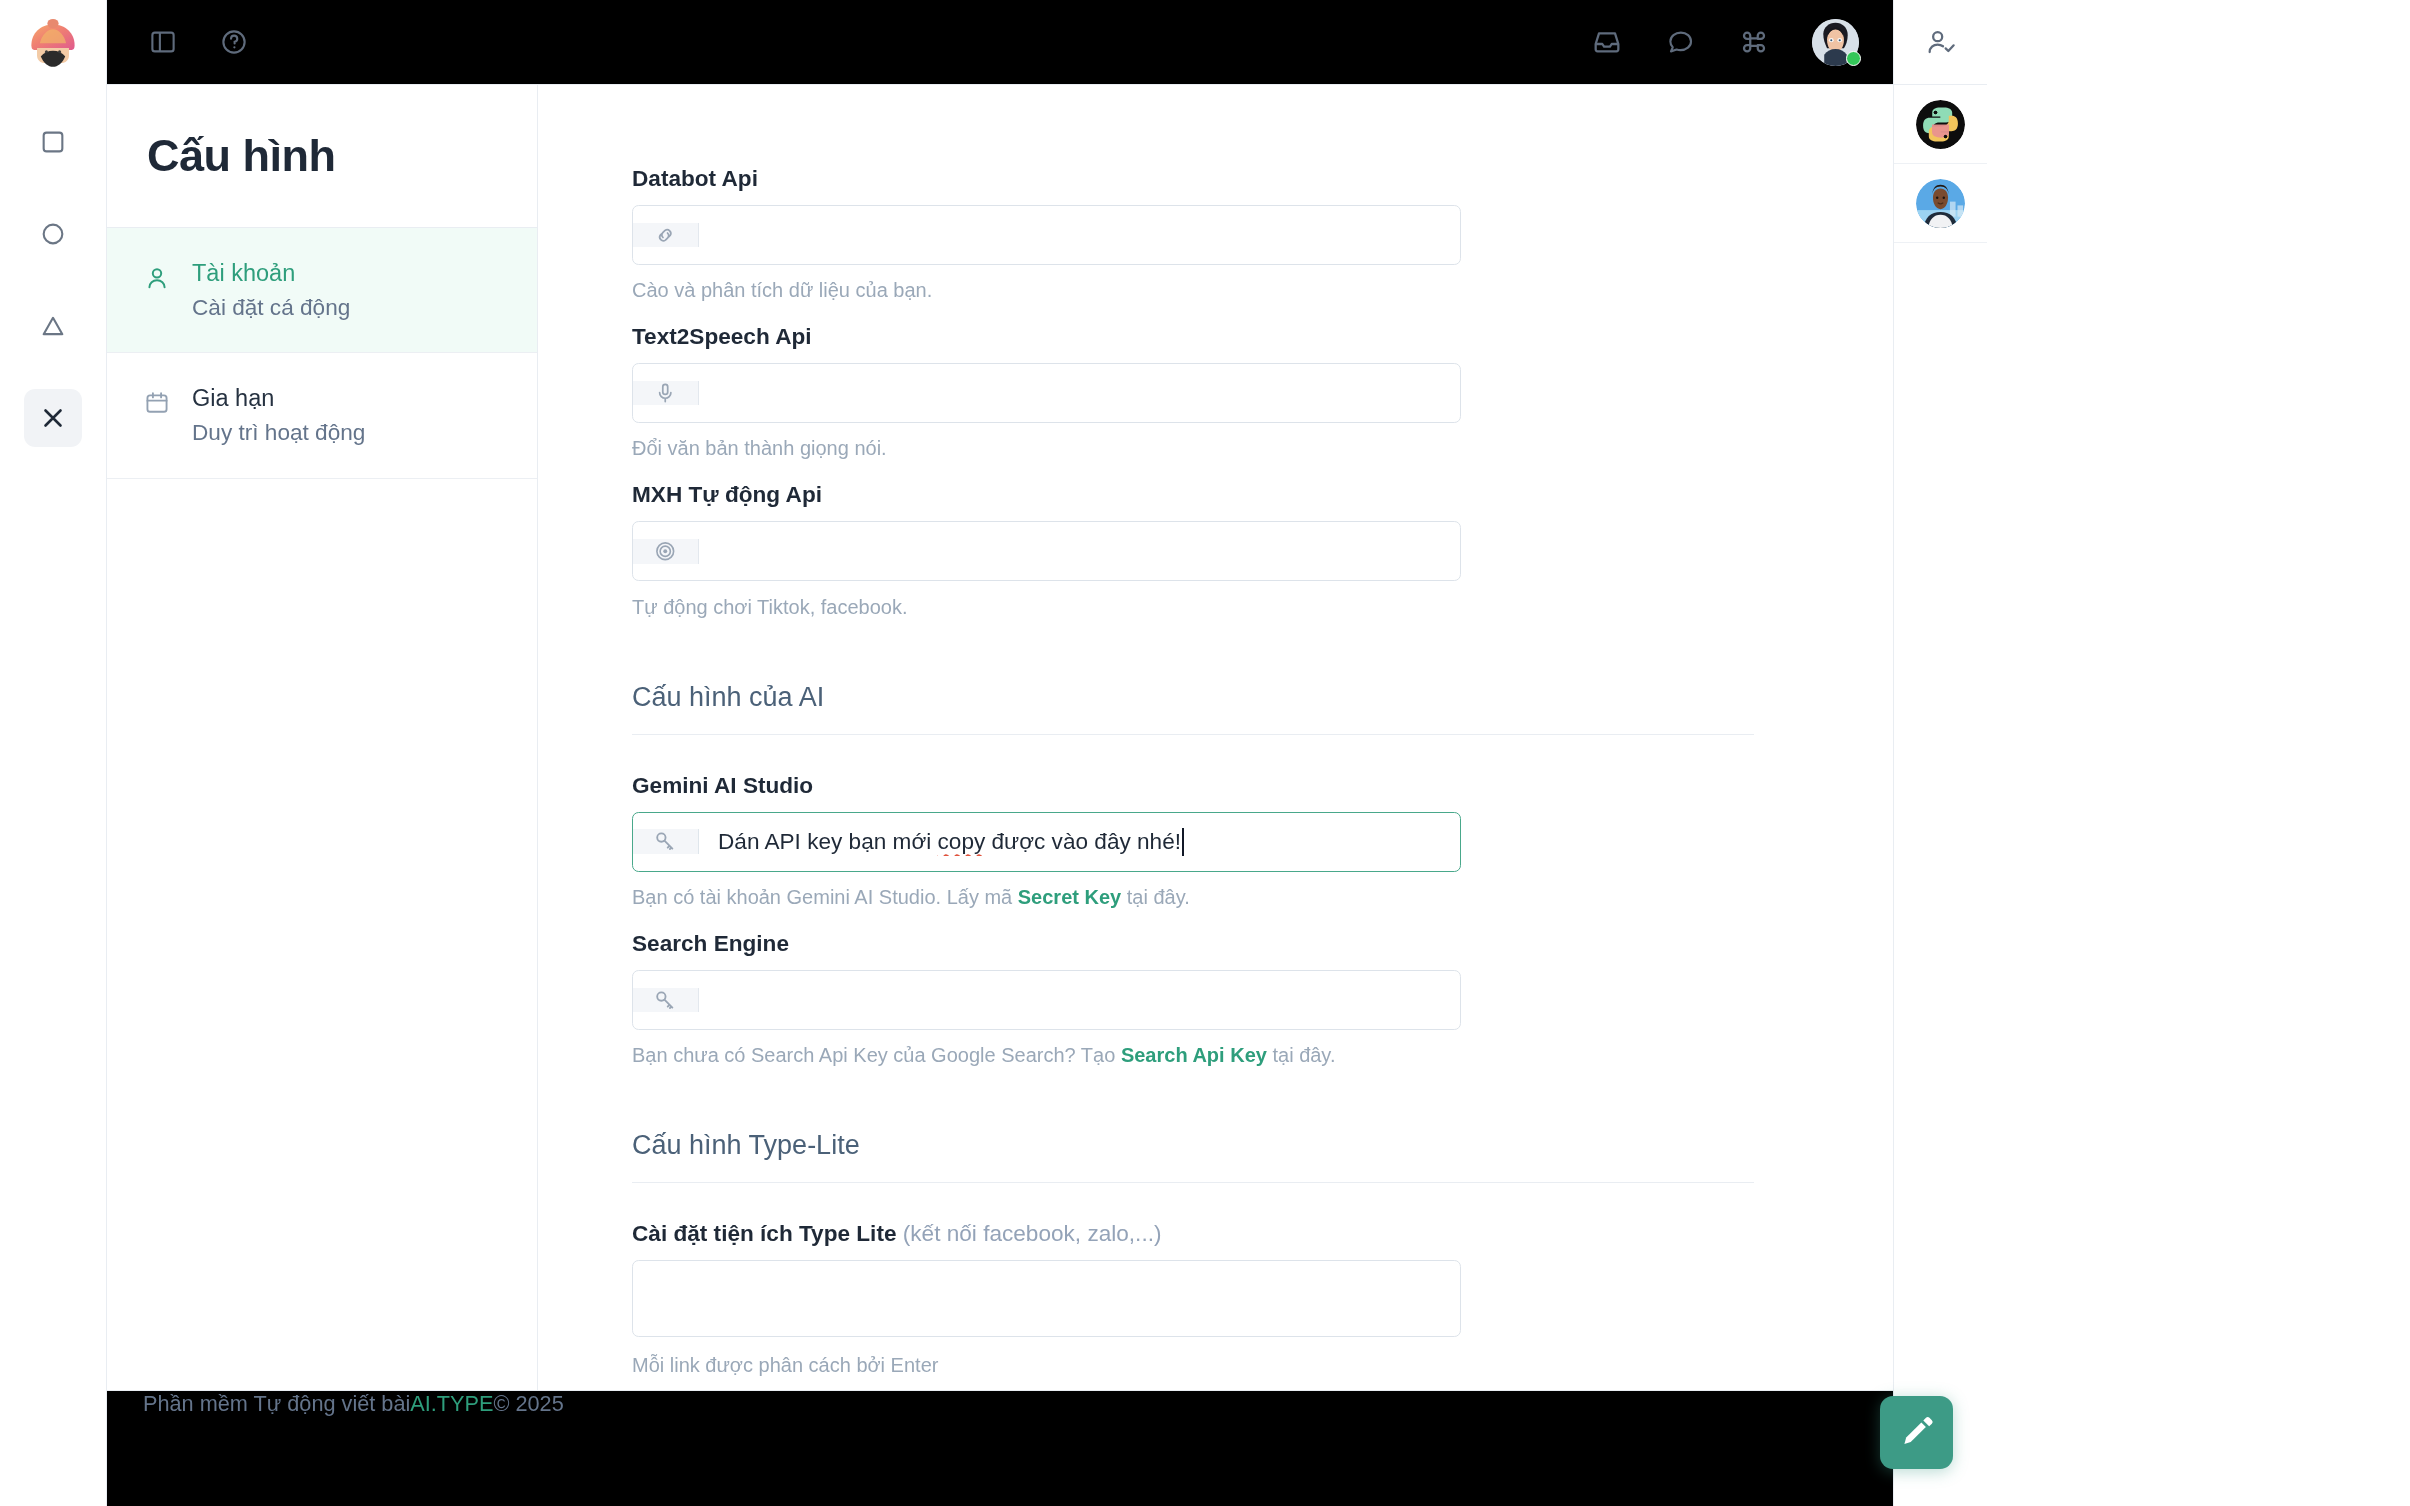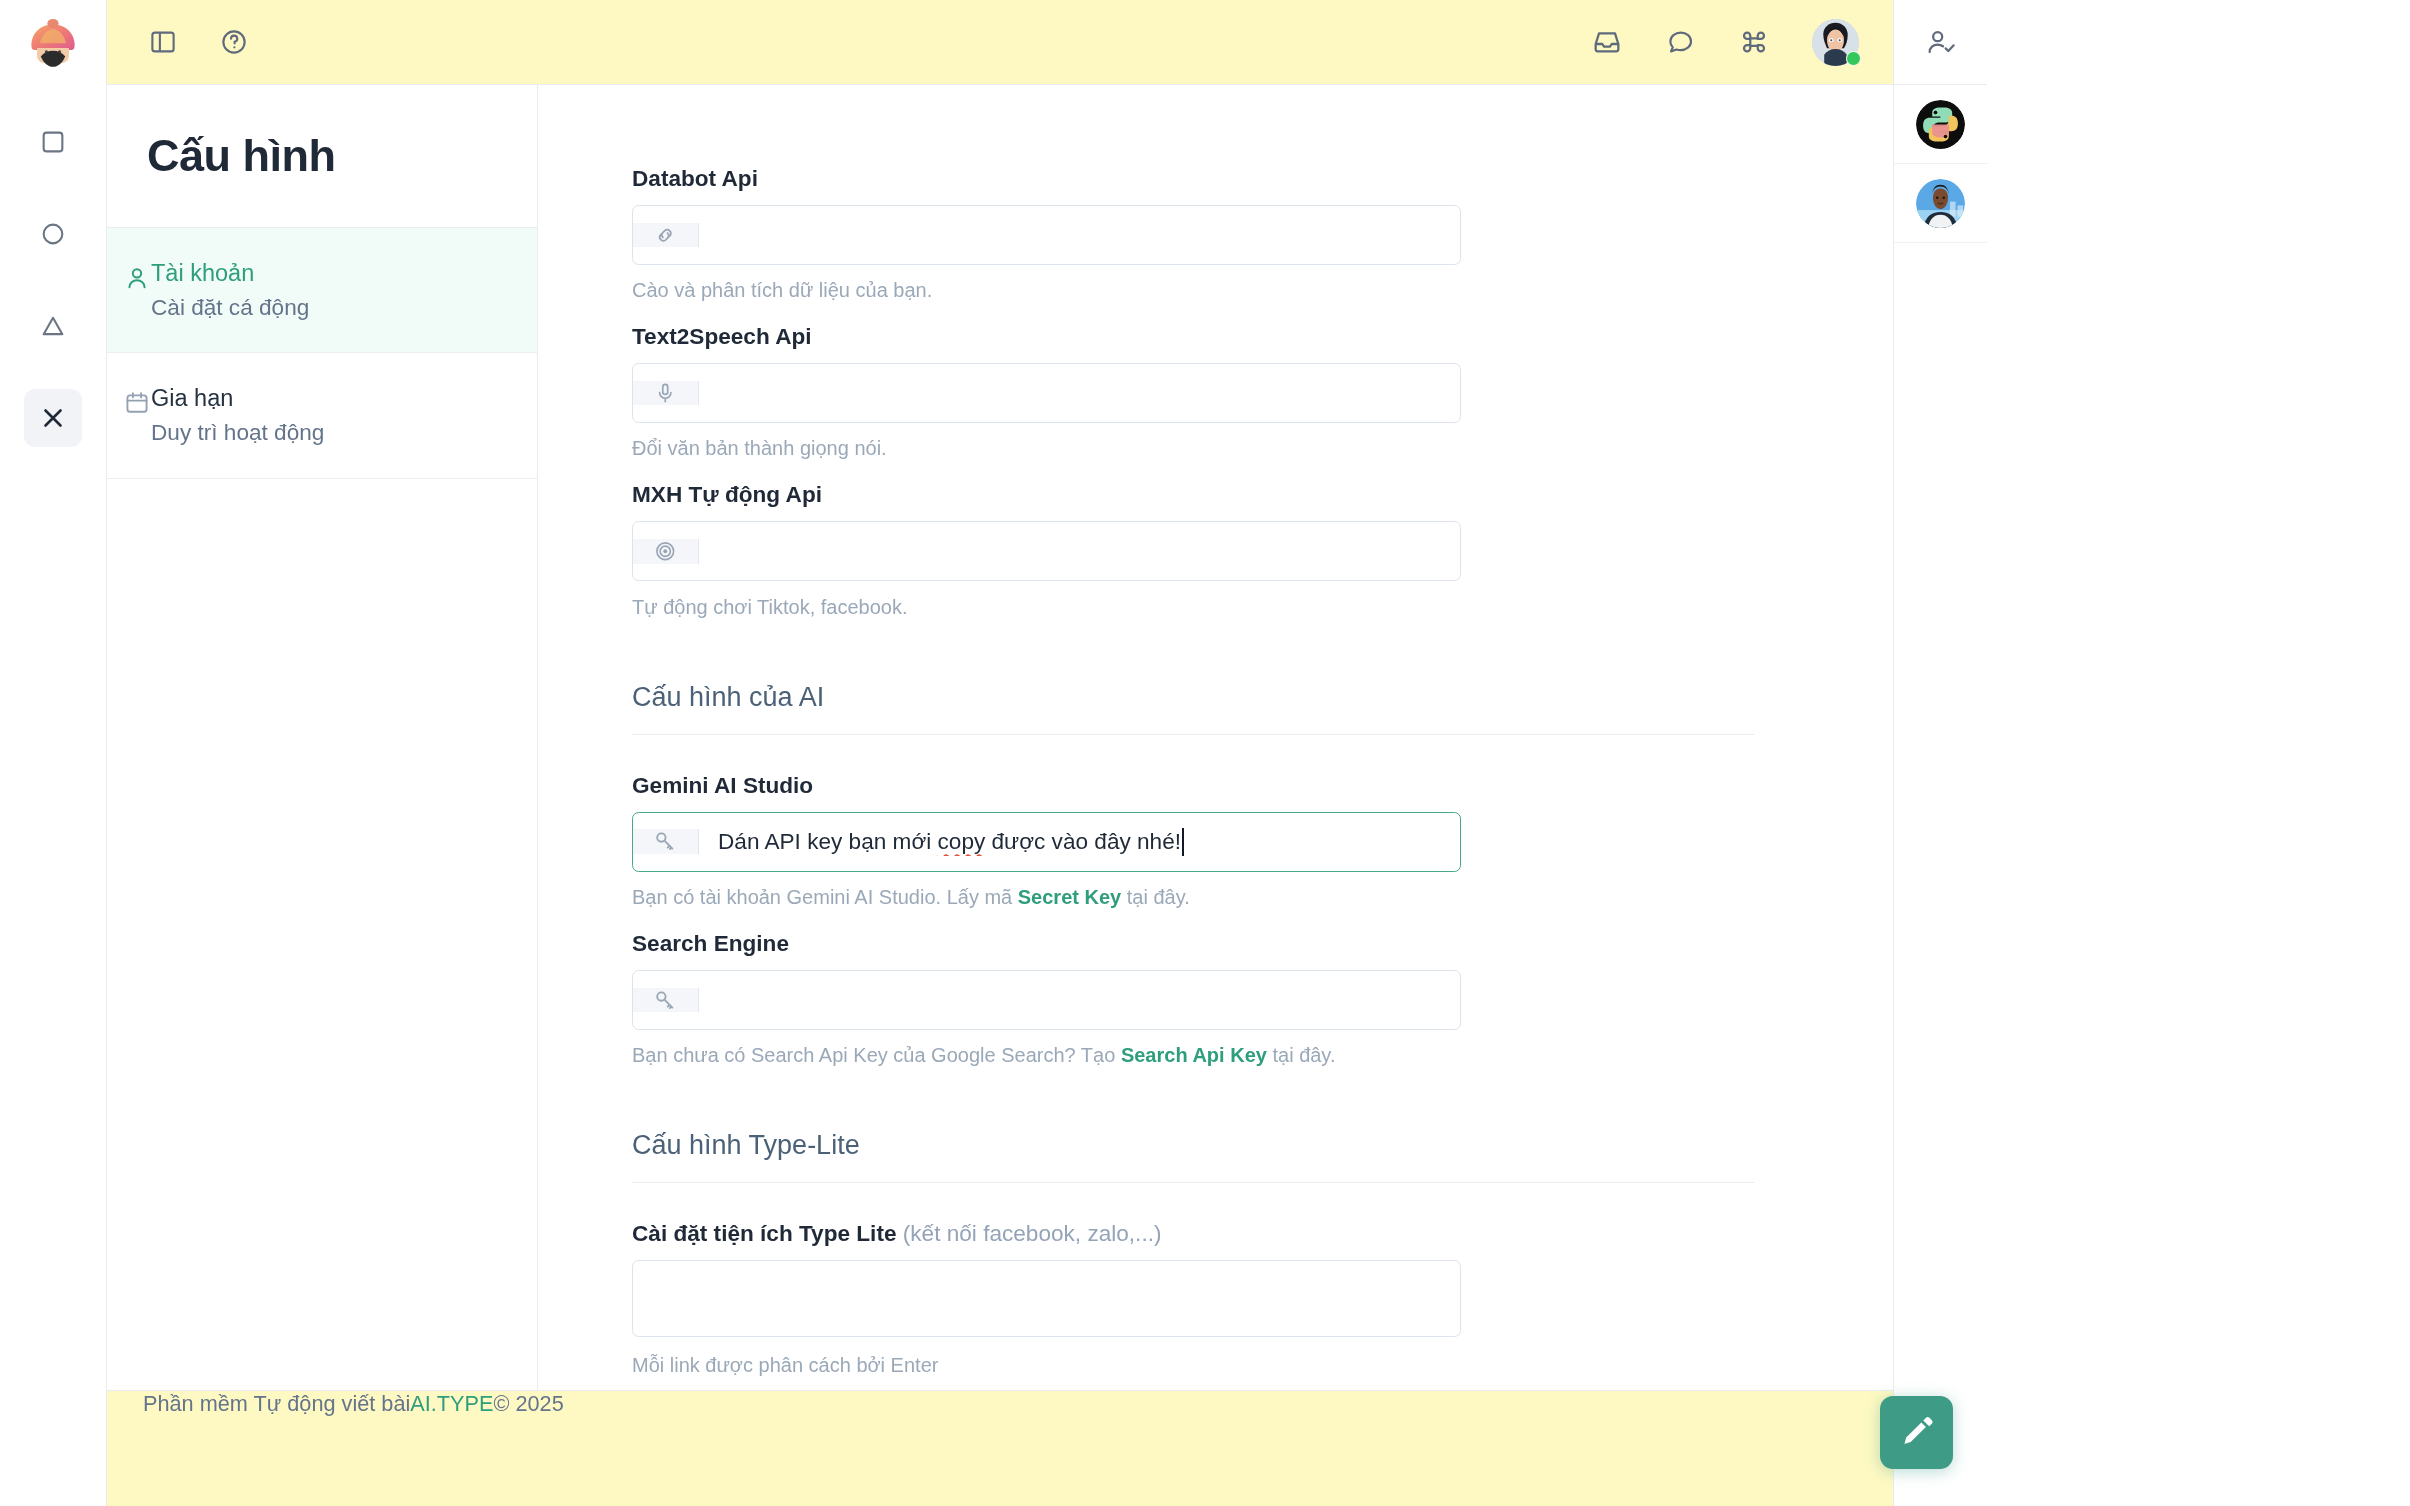--- a/index.html
+++ b/index.html
@@ -12,21 +12,21 @@
     background: #ffffff;
     font-family: "Liberation Sans", sans-serif;
     -webkit-font-smoothing: antialiased;
   }
 
   .app {
     position: relative;
     width: 1987px;
     height: 1507px;
     display: flex;
-    background: #fef9c3;
+    background: #000000;
   }
 
   
   .rail {
     width: 107px;
     min-width: 107px;
     height: 1507px;
     background: #ffffff;
     border-right: 0.9px solid #e9edf2;
     display: flex;
@@ -126,21 +126,22 @@
   }
   .page-title {
     font-size: 45px;
     font-weight: 600;
     color: #1f2937;
     letter-spacing: -0.5px;
   }
   .nav-item {
     display: flex;
     align-items: flex-start;
-    padding: 32px 28px 32px 16px;
+    gap: 21px;
+    padding: 32px 28px 32px 36px;
     border-bottom: 0.9px solid #eceff3;
     cursor: pointer;
     min-height: 121px;
   }
   .nav-item.active { background: #f1fbf7; }
   .nav-ico {
     margin-top: 3.8px;
     flex: none;
     width: 28px; height: 28px;
     display: flex; align-items: center; justify-content: center;

